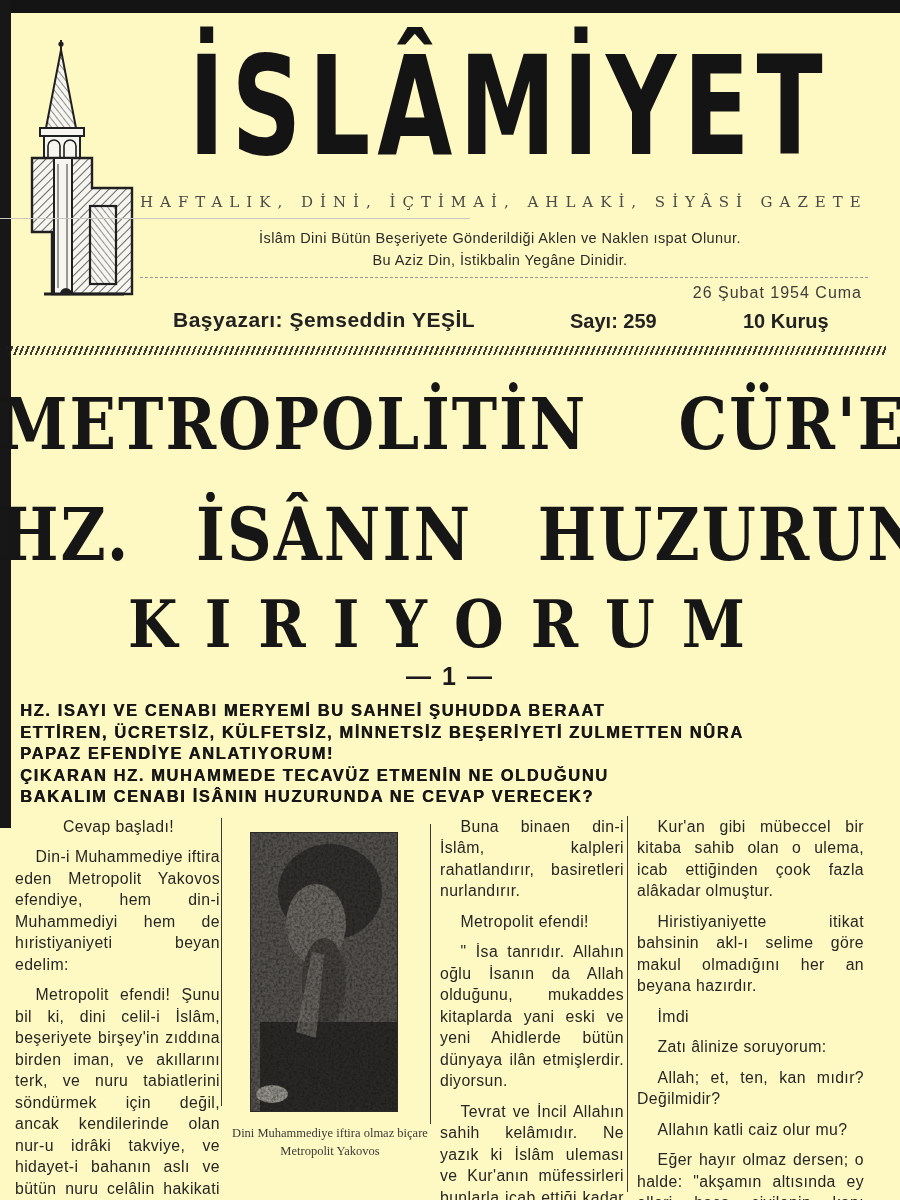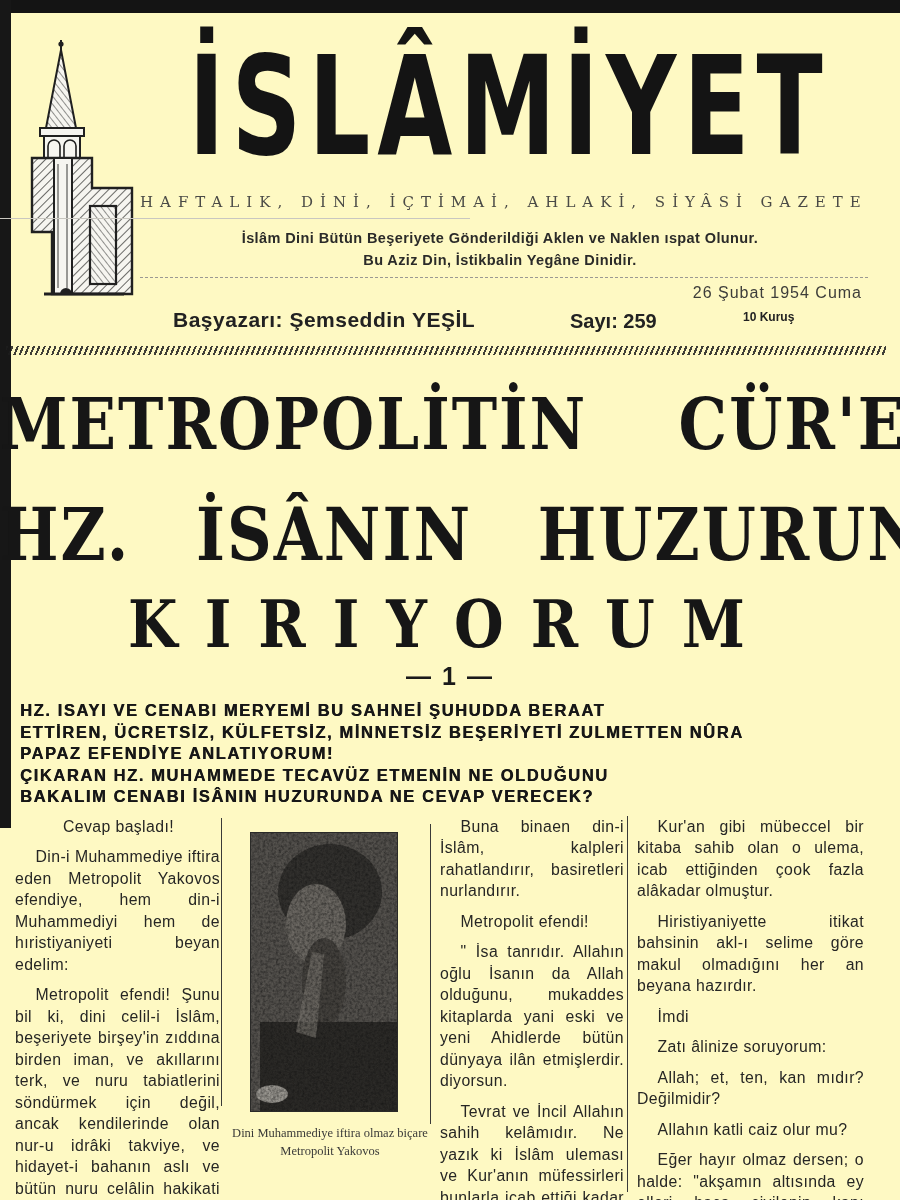--- a/index.html
+++ b/index.html
@@ -29,29 +29,29 @@
   }
   .masthead-subtitle{
     position:absolute;left:140px;top:193px;width:720px;
     text-align:center;
     font-family:"DejaVu Serif",serif;
     font-size:15px;letter-spacing:7px;
     color:#4a4a46;
     white-space:nowrap;
   }
   .rule-thin{position:absolute;left:0px;top:218px;width:470px;border-top:1px solid #c9c7c0;}
-  .motto{position:absolute;left:140px;width:720px;text-align:center;font-weight:bold;font-size:14.5px;color:#2b2b29;letter-spacing:.4px;}
+  .motto{position:absolute;left:140px;width:720px;text-align:center;font-weight:normal;font-size:14.5px;color:#2b2b29;letter-spacing:.4px;}
   .motto1{top:230px;}
   .motto2{top:252px;}
   .rule-dash{position:absolute;left:140px;top:277px;width:728px;border-top:1px dashed #9b9992;}
   .issue-date{position:absolute;right:38px;top:284px;font-size:16px;color:#3d3d3a;letter-spacing:1px;}
   .byline-row{position:absolute;left:18px;top:308px;width:900px;height:32px;}
   .editor{position:absolute;left:155px;top:0;font-weight:bold;font-size:21px;letter-spacing:.5px;color:#222;}
   .issue-no{position:absolute;left:552px;top:2px;font-weight:bold;font-size:20px;color:#222;}
-  .price{position:absolute;left:725px;top:2px;font-weight:bold;font-size:12px;color:#222;text-align:right;}
+  .price{position:absolute;left:725px;top:2px;font-weight:bold;font-size:20px;color:#222;text-align:right;}
   .hatch{
     position:absolute;left:6px;top:346px;width:880px;height:9px;
     background:repeating-linear-gradient(112deg,#1d1d1d 0 2px,rgba(0,0,0,0) 2px 5px);
     opacity:.85;
   }
   
   .hl{
     position:absolute;left:0;width:900px;text-align:center;
     font-family:"DejaVu Serif",serif;font-weight:bold;color:#161616;
     white-space:nowrap;transform-origin:center top;

